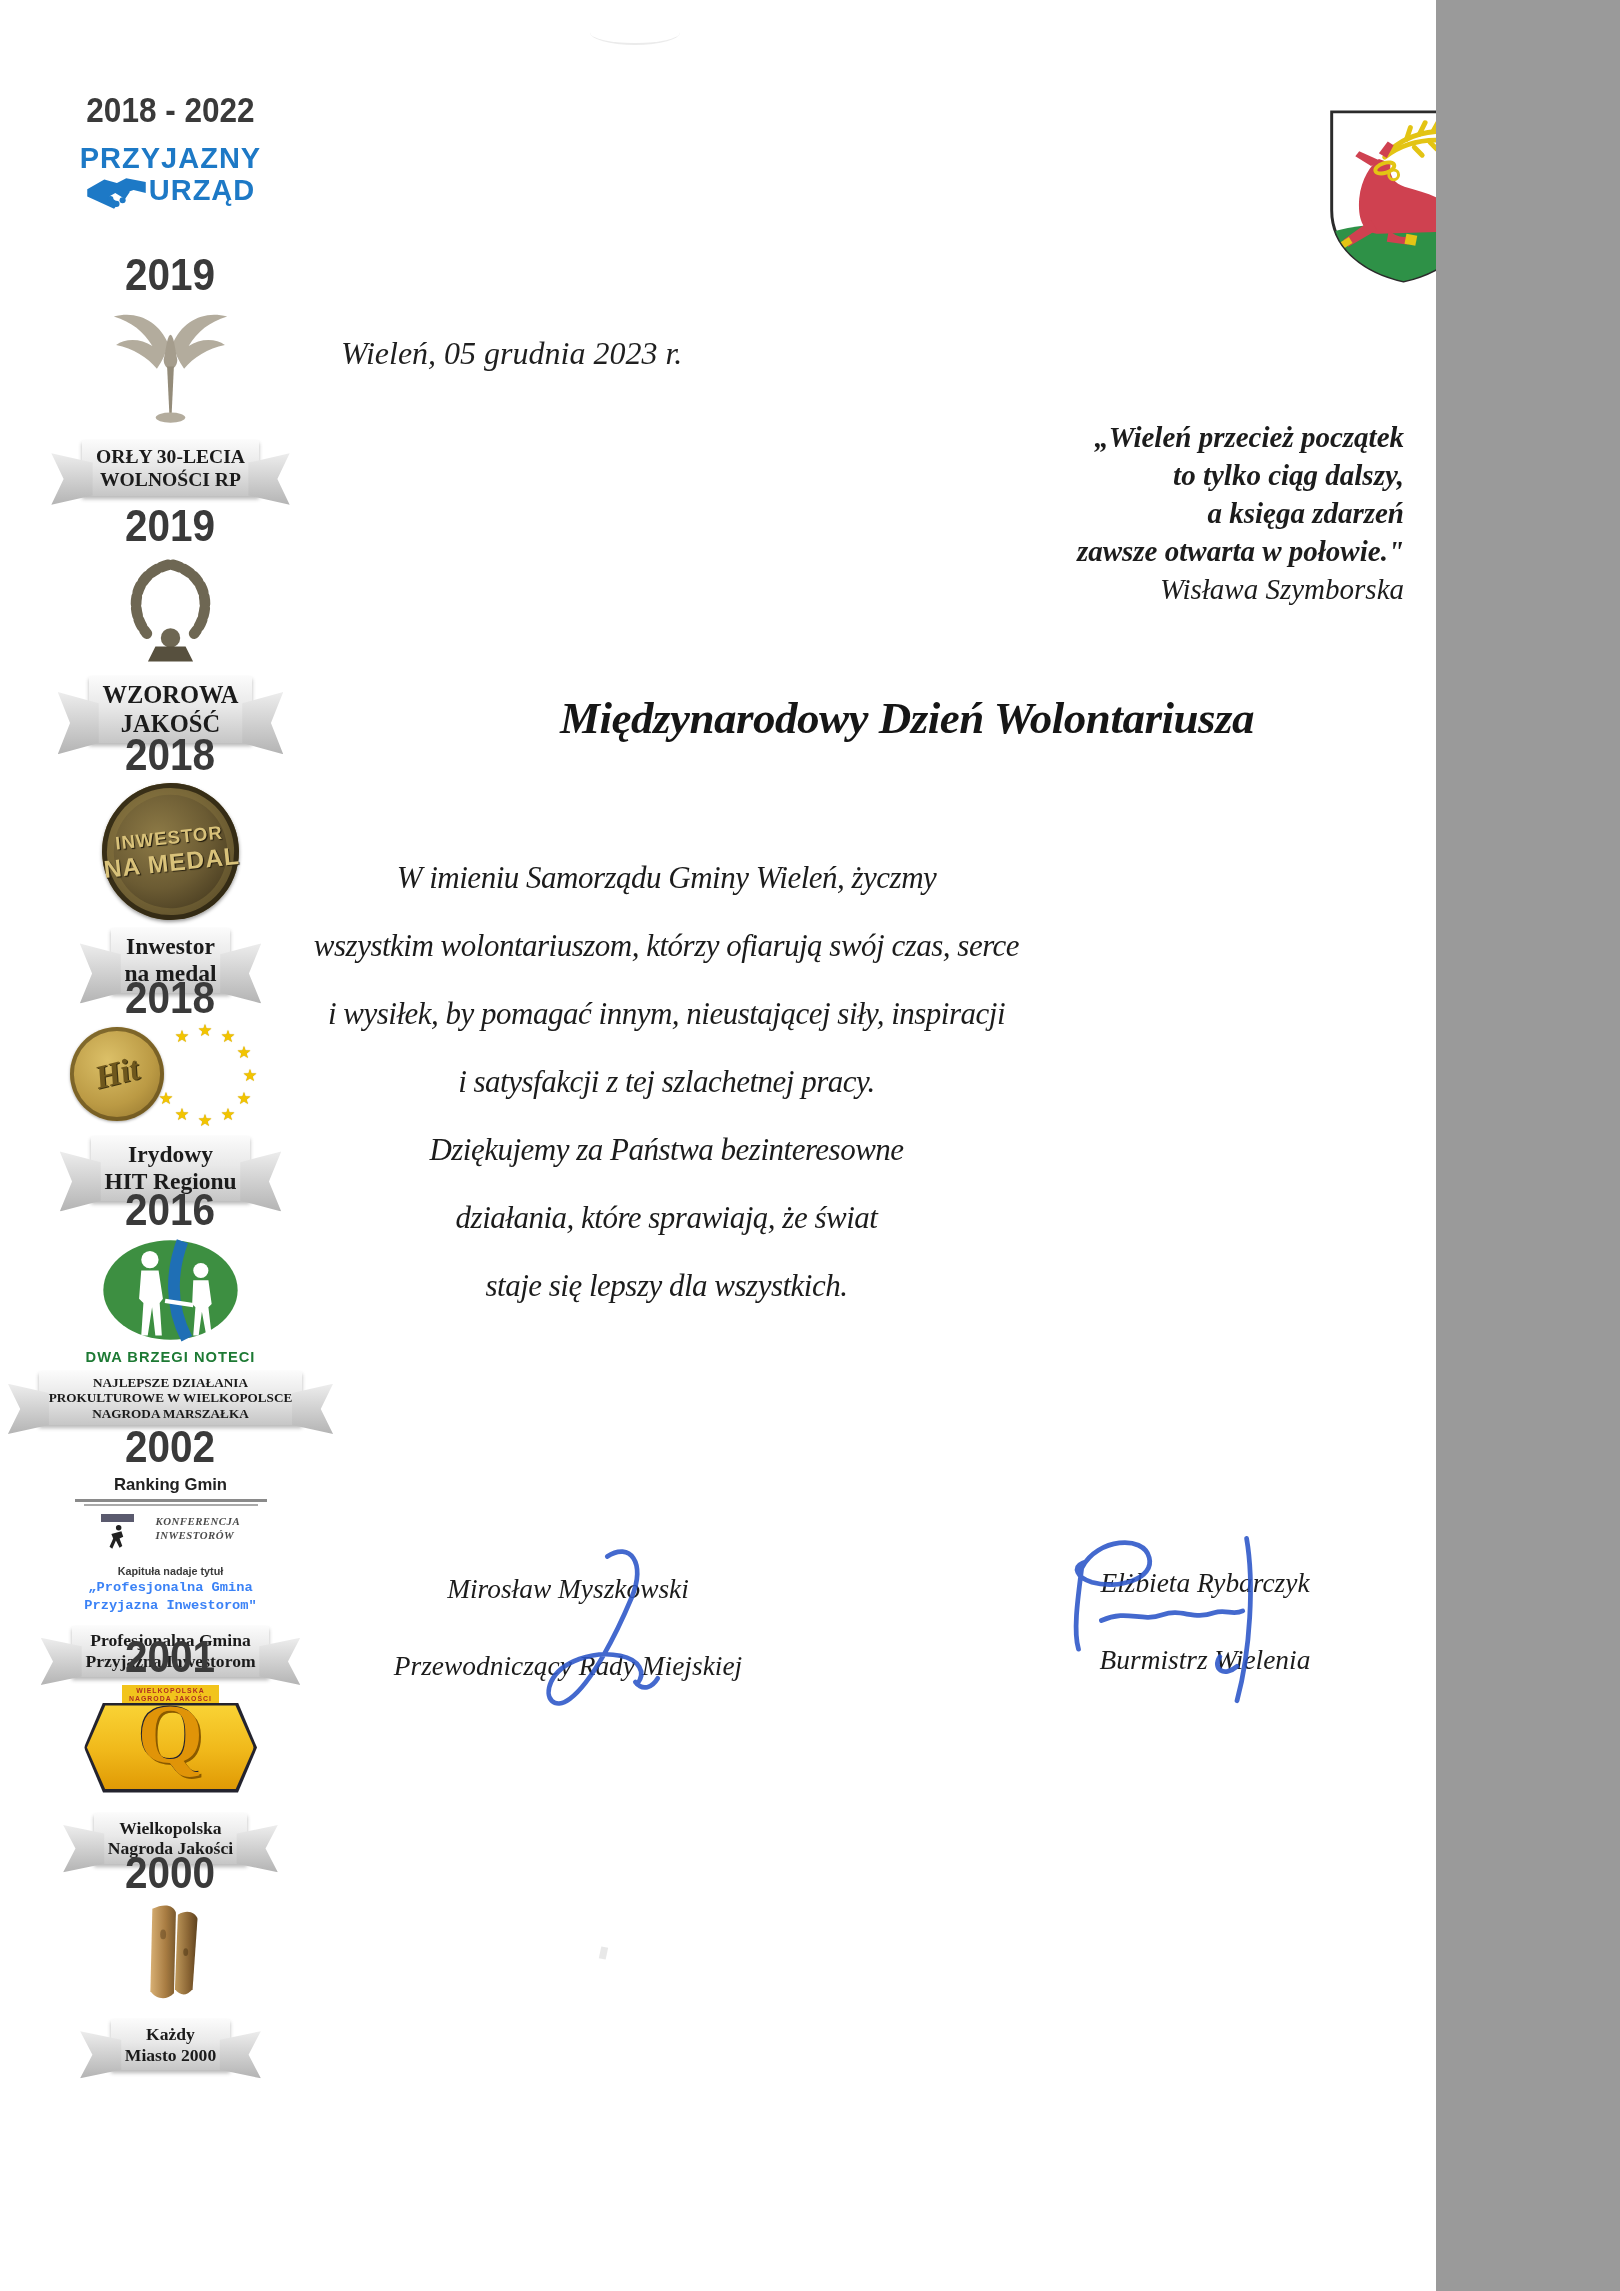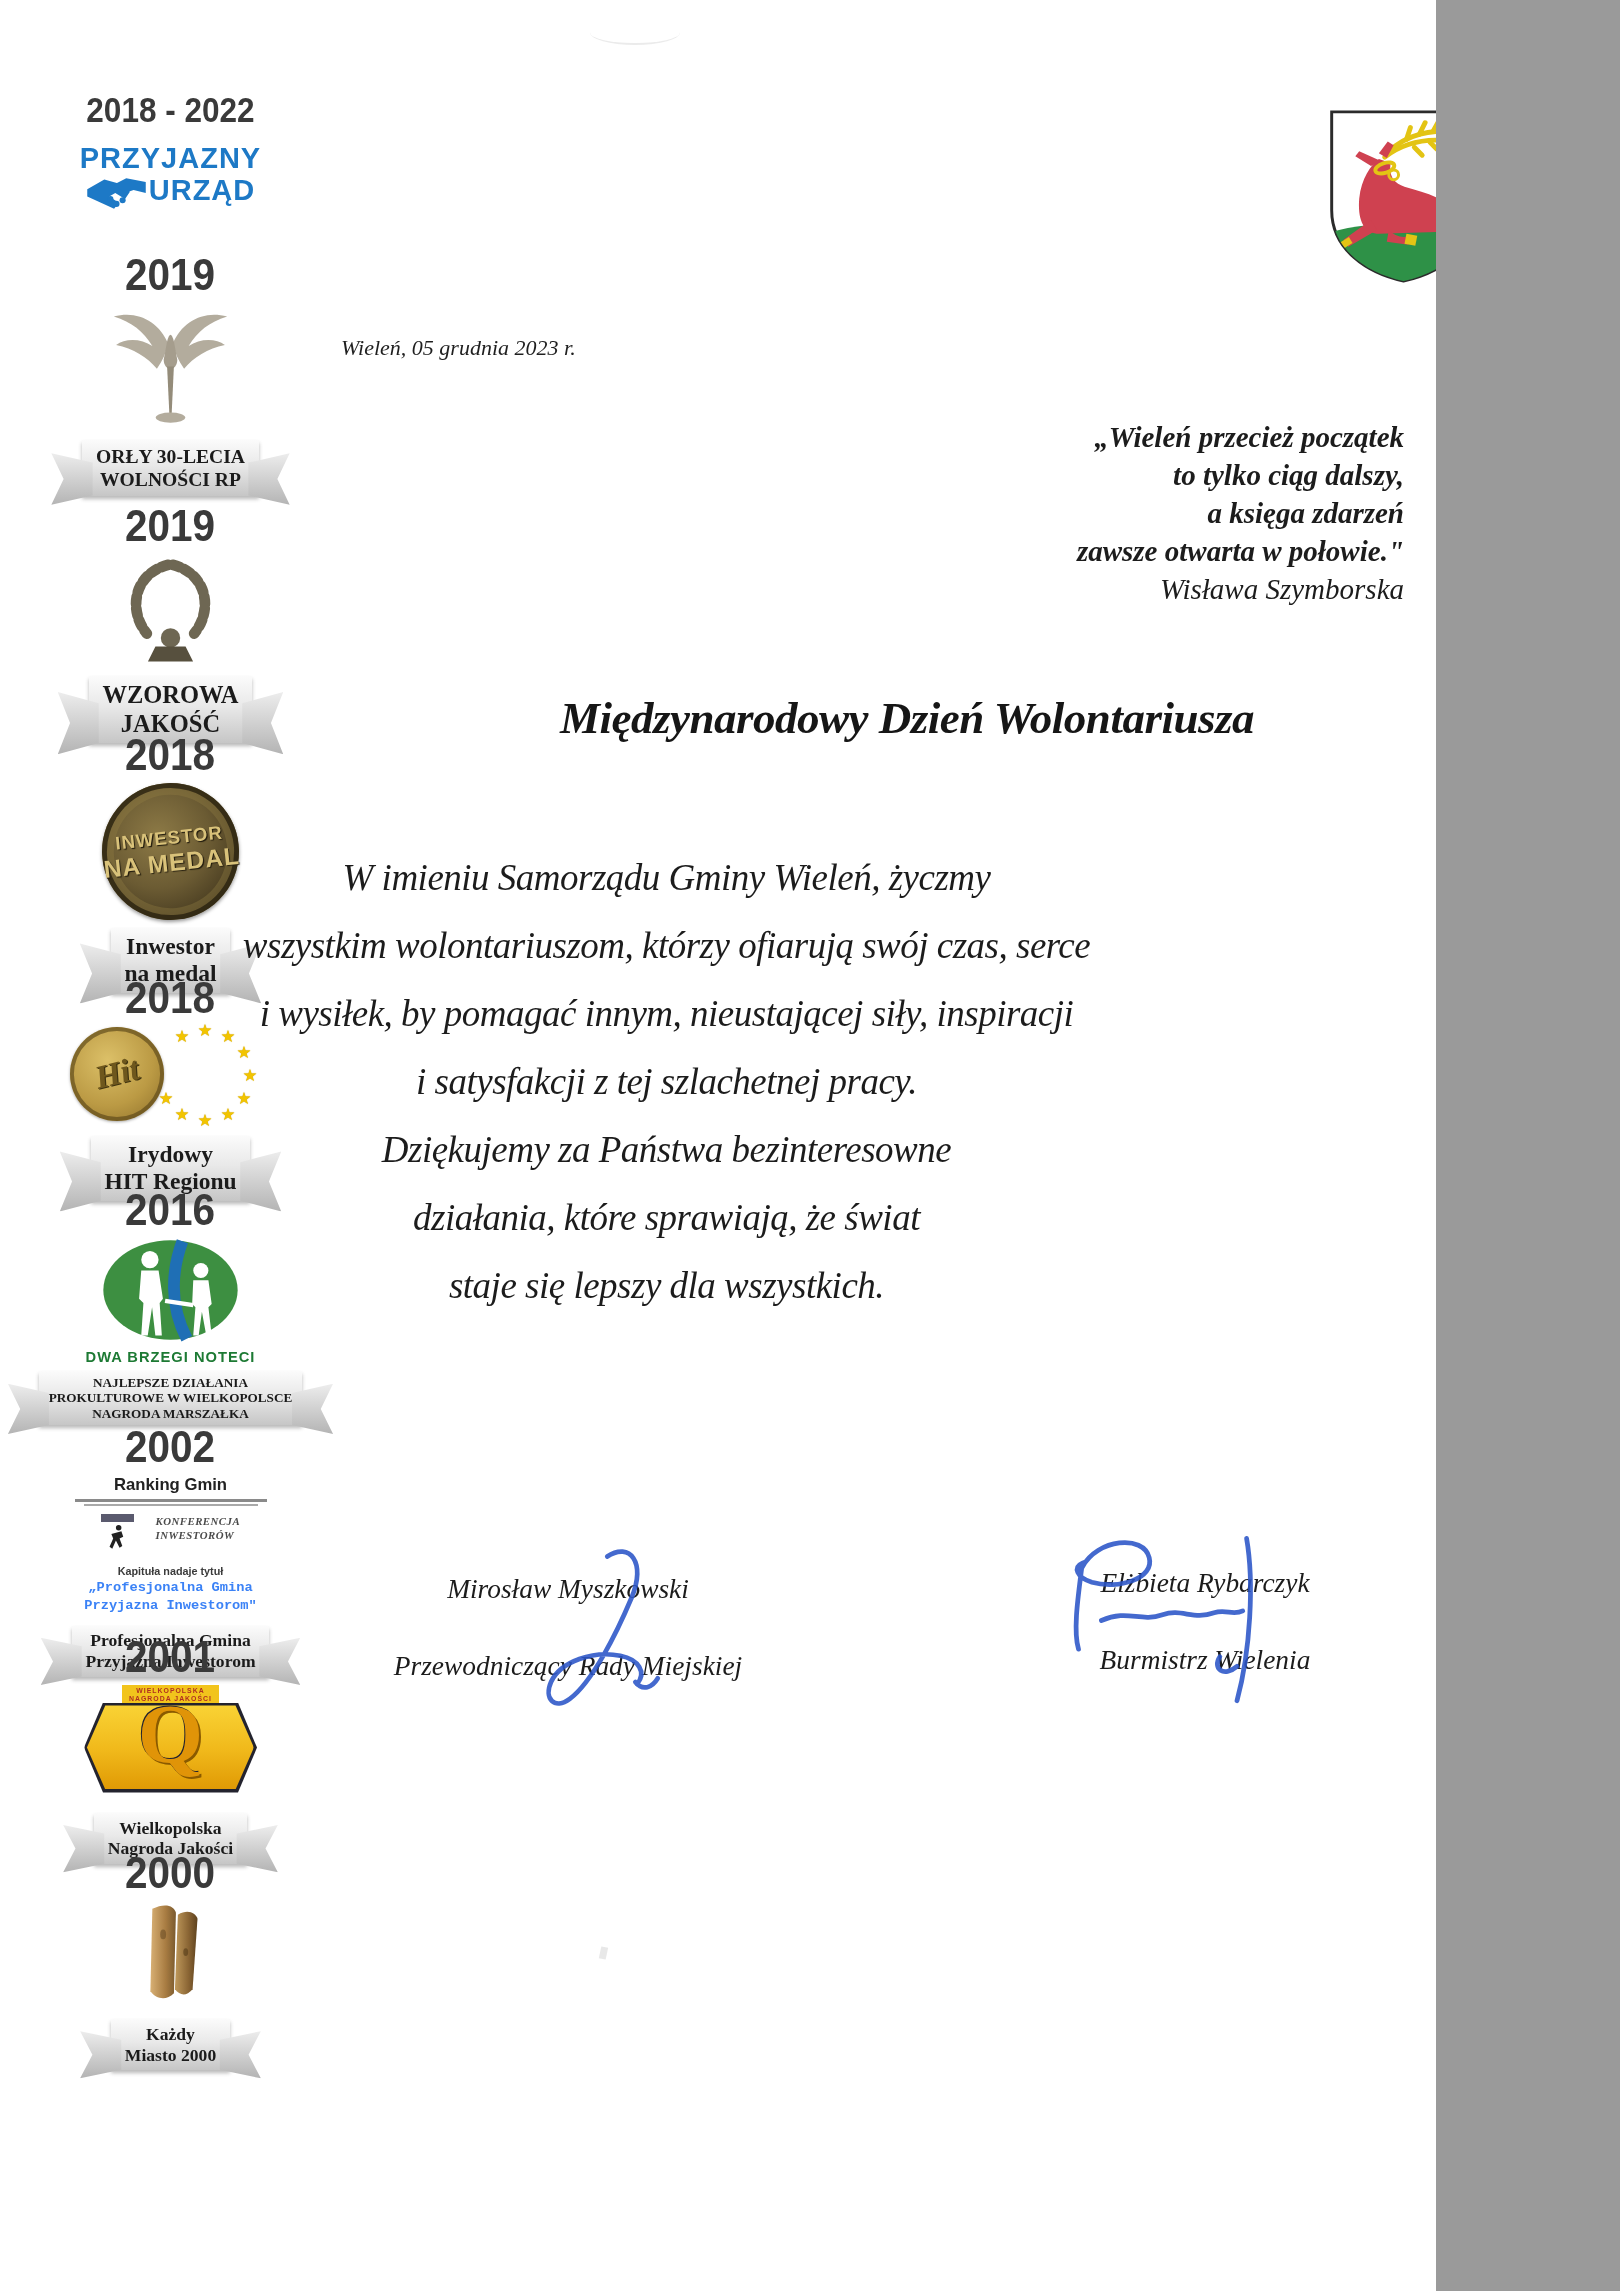--- a/index.html
+++ b/index.html
@@ -71,28 +71,28 @@
   .qhex-outer{position:absolute;left:50%;top:17.6px;transform:translateX(-50%);width:173px;height:90px;
           background:#23232e;clip-path:polygon(11% 0,89% 0,100% 50%,89% 100%,11% 100%,0 50%);z-index:2;}
   .qhex{position:absolute;left:2.9px;top:2.9px;width:167px;height:84px;
           background:linear-gradient(180deg,#f9d335 0%,#f0b81a 55%,#e09a05 100%);
           clip-path:polygon(11% 0,89% 0,100% 50%,89% 100%,11% 100%,0 50%);}
   .qletter{position:absolute;left:50%;top:7.8px;transform:translateX(-50%);z-index:3;
           font-family:"Liberation Serif",serif;font-weight:bold;font-size:84px;line-height:1;
           color:#e09408;text-shadow:2px 2px 0 #8a5a00, -1px -1px 0 #23232e;}
   
   .coa{position:absolute;left:1319px;top:104px;}
-  .dateline{position:absolute;left:341px;top:335px;font-size:22px;}
+  .dateline{position:absolute;left:341px;top:335px;font-size:32px;}
   .quote{position:absolute;left:843px;top:418px;width:561px;text-align:right;
          font-size:29px;font-weight:bold;font-style:italic;line-height:38px;color:#1c1c1c;}
   .quote .qa{font-weight:normal;}
   .title{position:absolute;left:412px;top:692px;width:990px;margin:0;text-align:center;
          font-size:45px;font-weight:bold;font-style:italic;color:#161616;letter-spacing:-0.5px;}
   .bodytext{position:absolute;left:235px;top:859px;width:863px;text-align:center;}
-  .bodytext div{font-size:37px;font-style:italic;color:#1c1c1c;letter-spacing:-0.5px;
+  .bodytext div{font-size:31px;font-style:italic;color:#1c1c1c;letter-spacing:-0.5px;
                 line-height:37px;margin-bottom:31px;white-space:nowrap;}
   .sig-name{position:absolute;font-size:27.4px;font-style:italic;color:#1c1c1c;z-index:2;white-space:nowrap;}
   .sig-role{position:absolute;font-size:27.4px;font-style:italic;color:#1c1c1c;z-index:2;white-space:nowrap;}
   .sigsvg{position:absolute;z-index:3;}
   
   .artifact{position:absolute;opacity:.55;}
   .artifact.arc{left:590px;top:19.6px;width:90px;height:23.5px;border-bottom:2.9px solid #dcdcdc;border-radius:50%;}
   .artifact.dot{left:600px;top:1947px;width:6.9px;height:11.8px;background:#d6d6d6;transform:rotate(12deg);}
 </style>
 </head>

